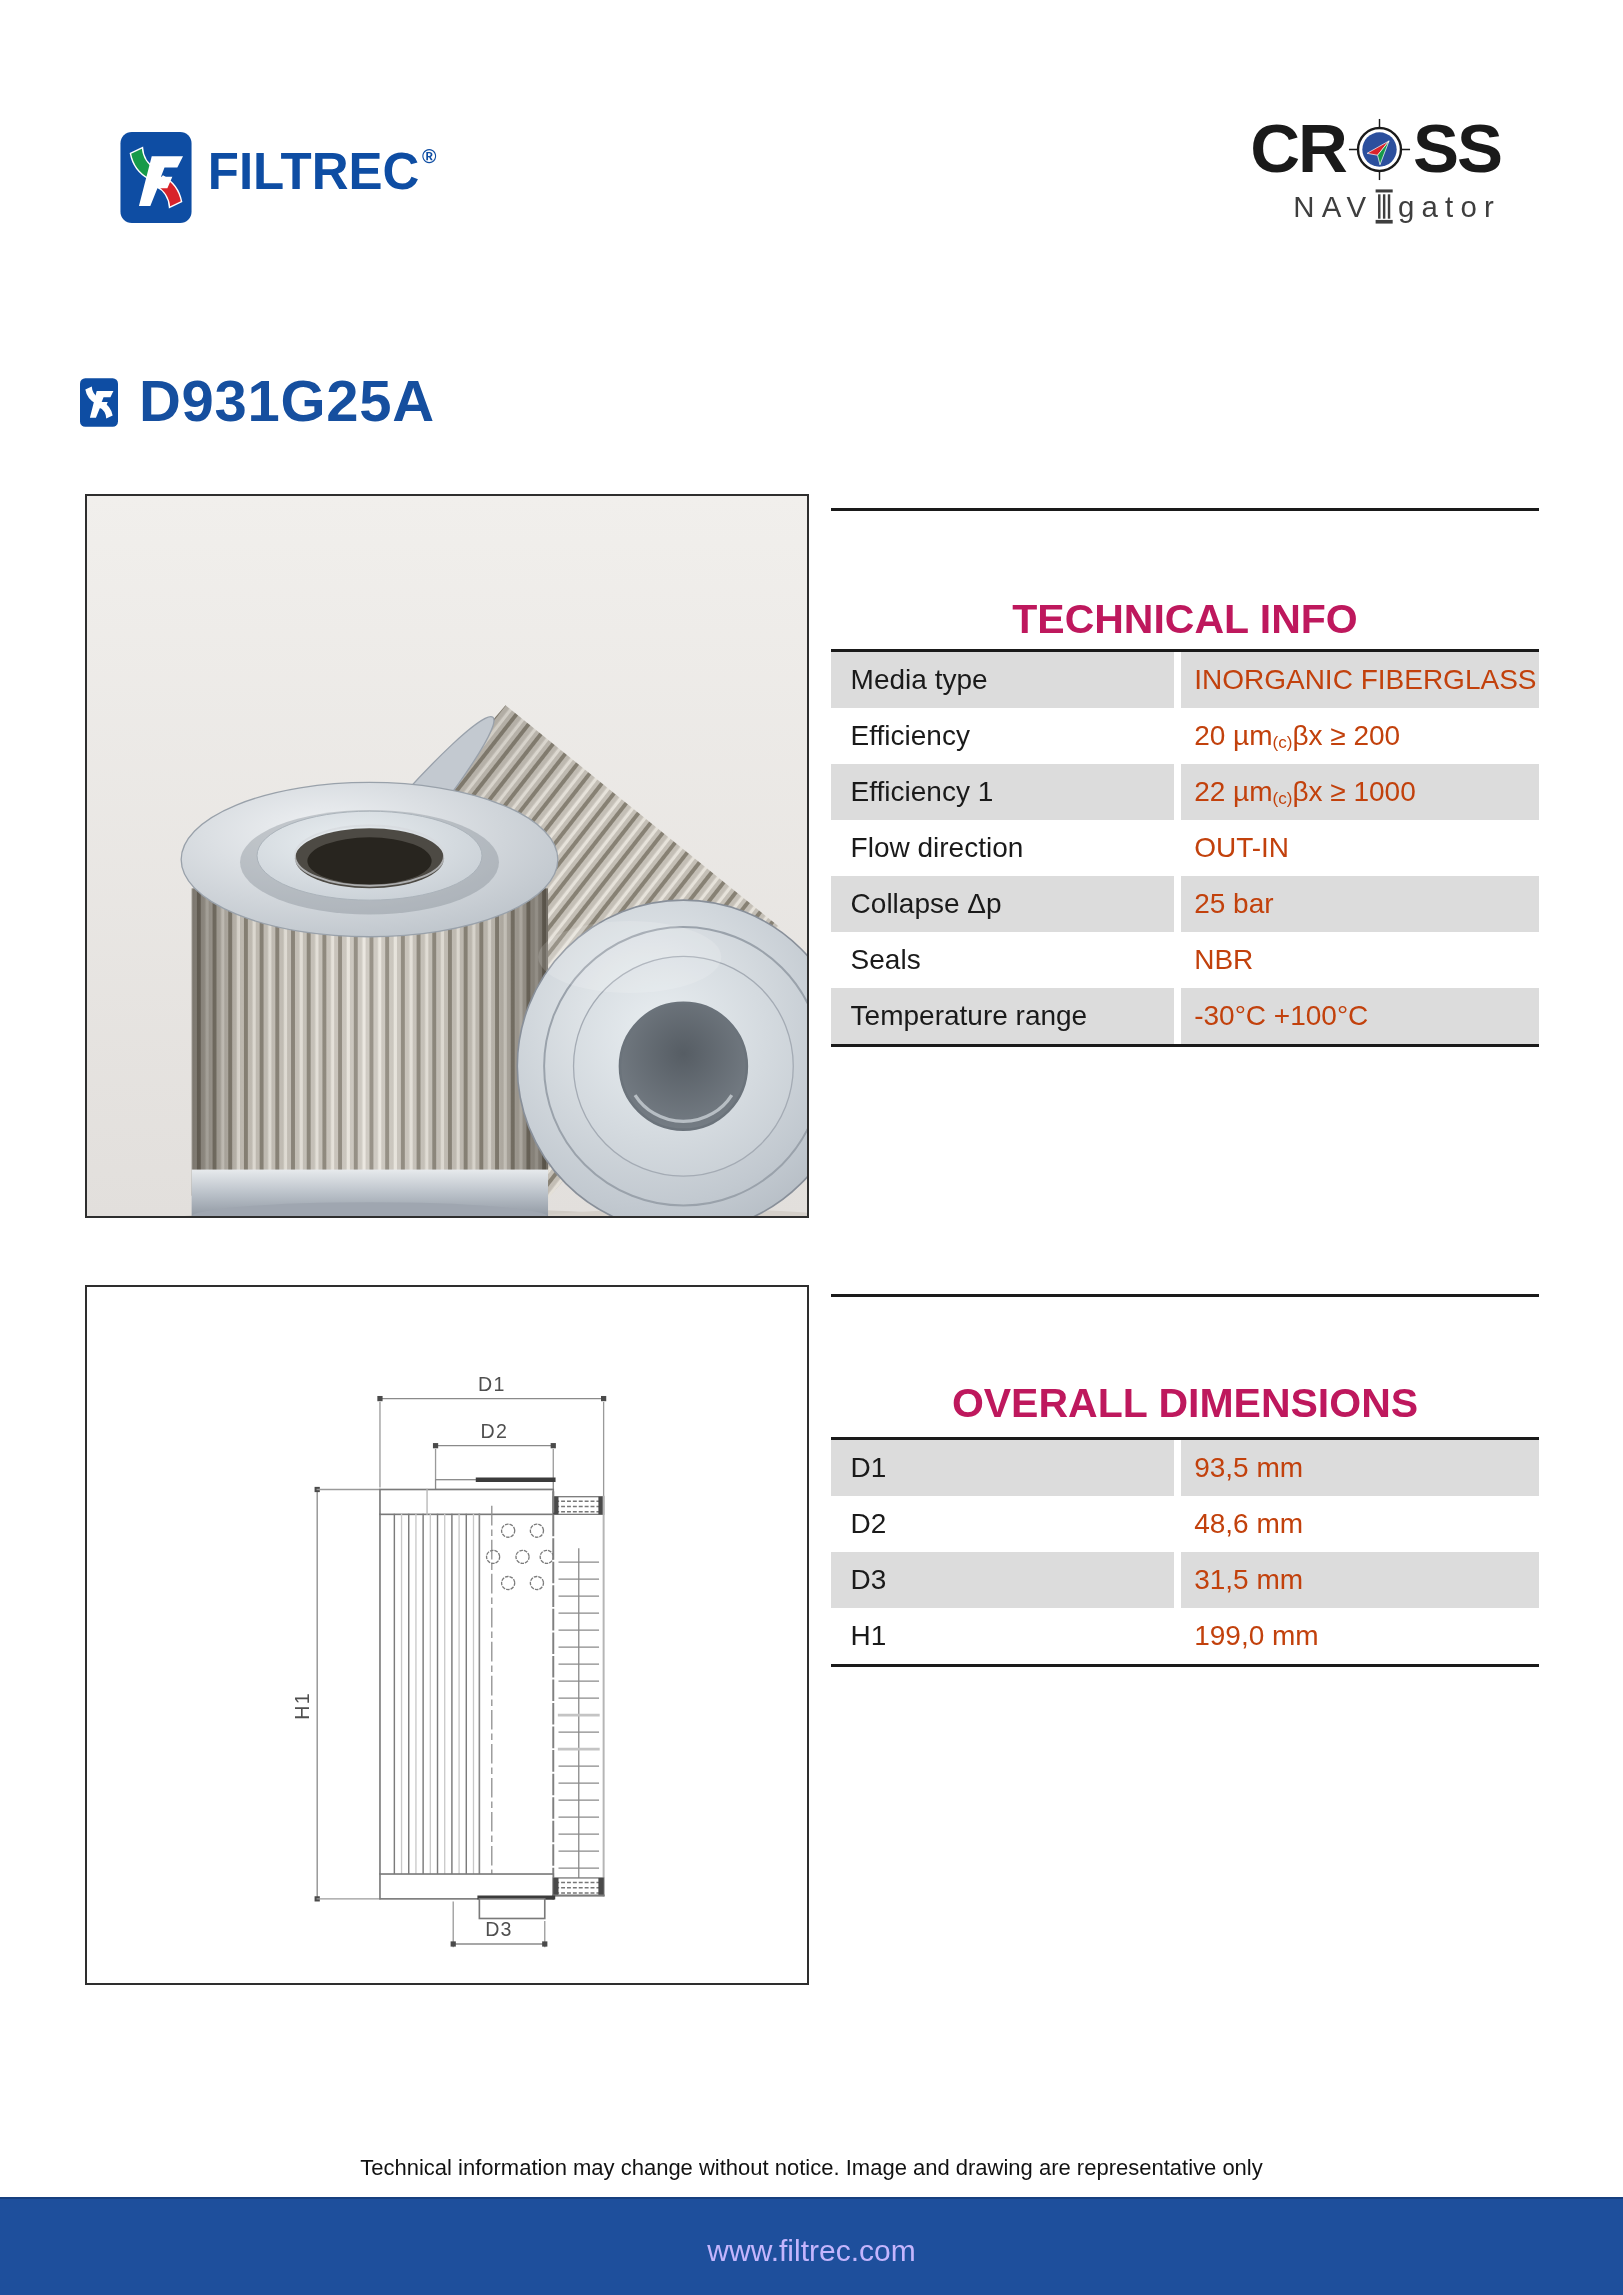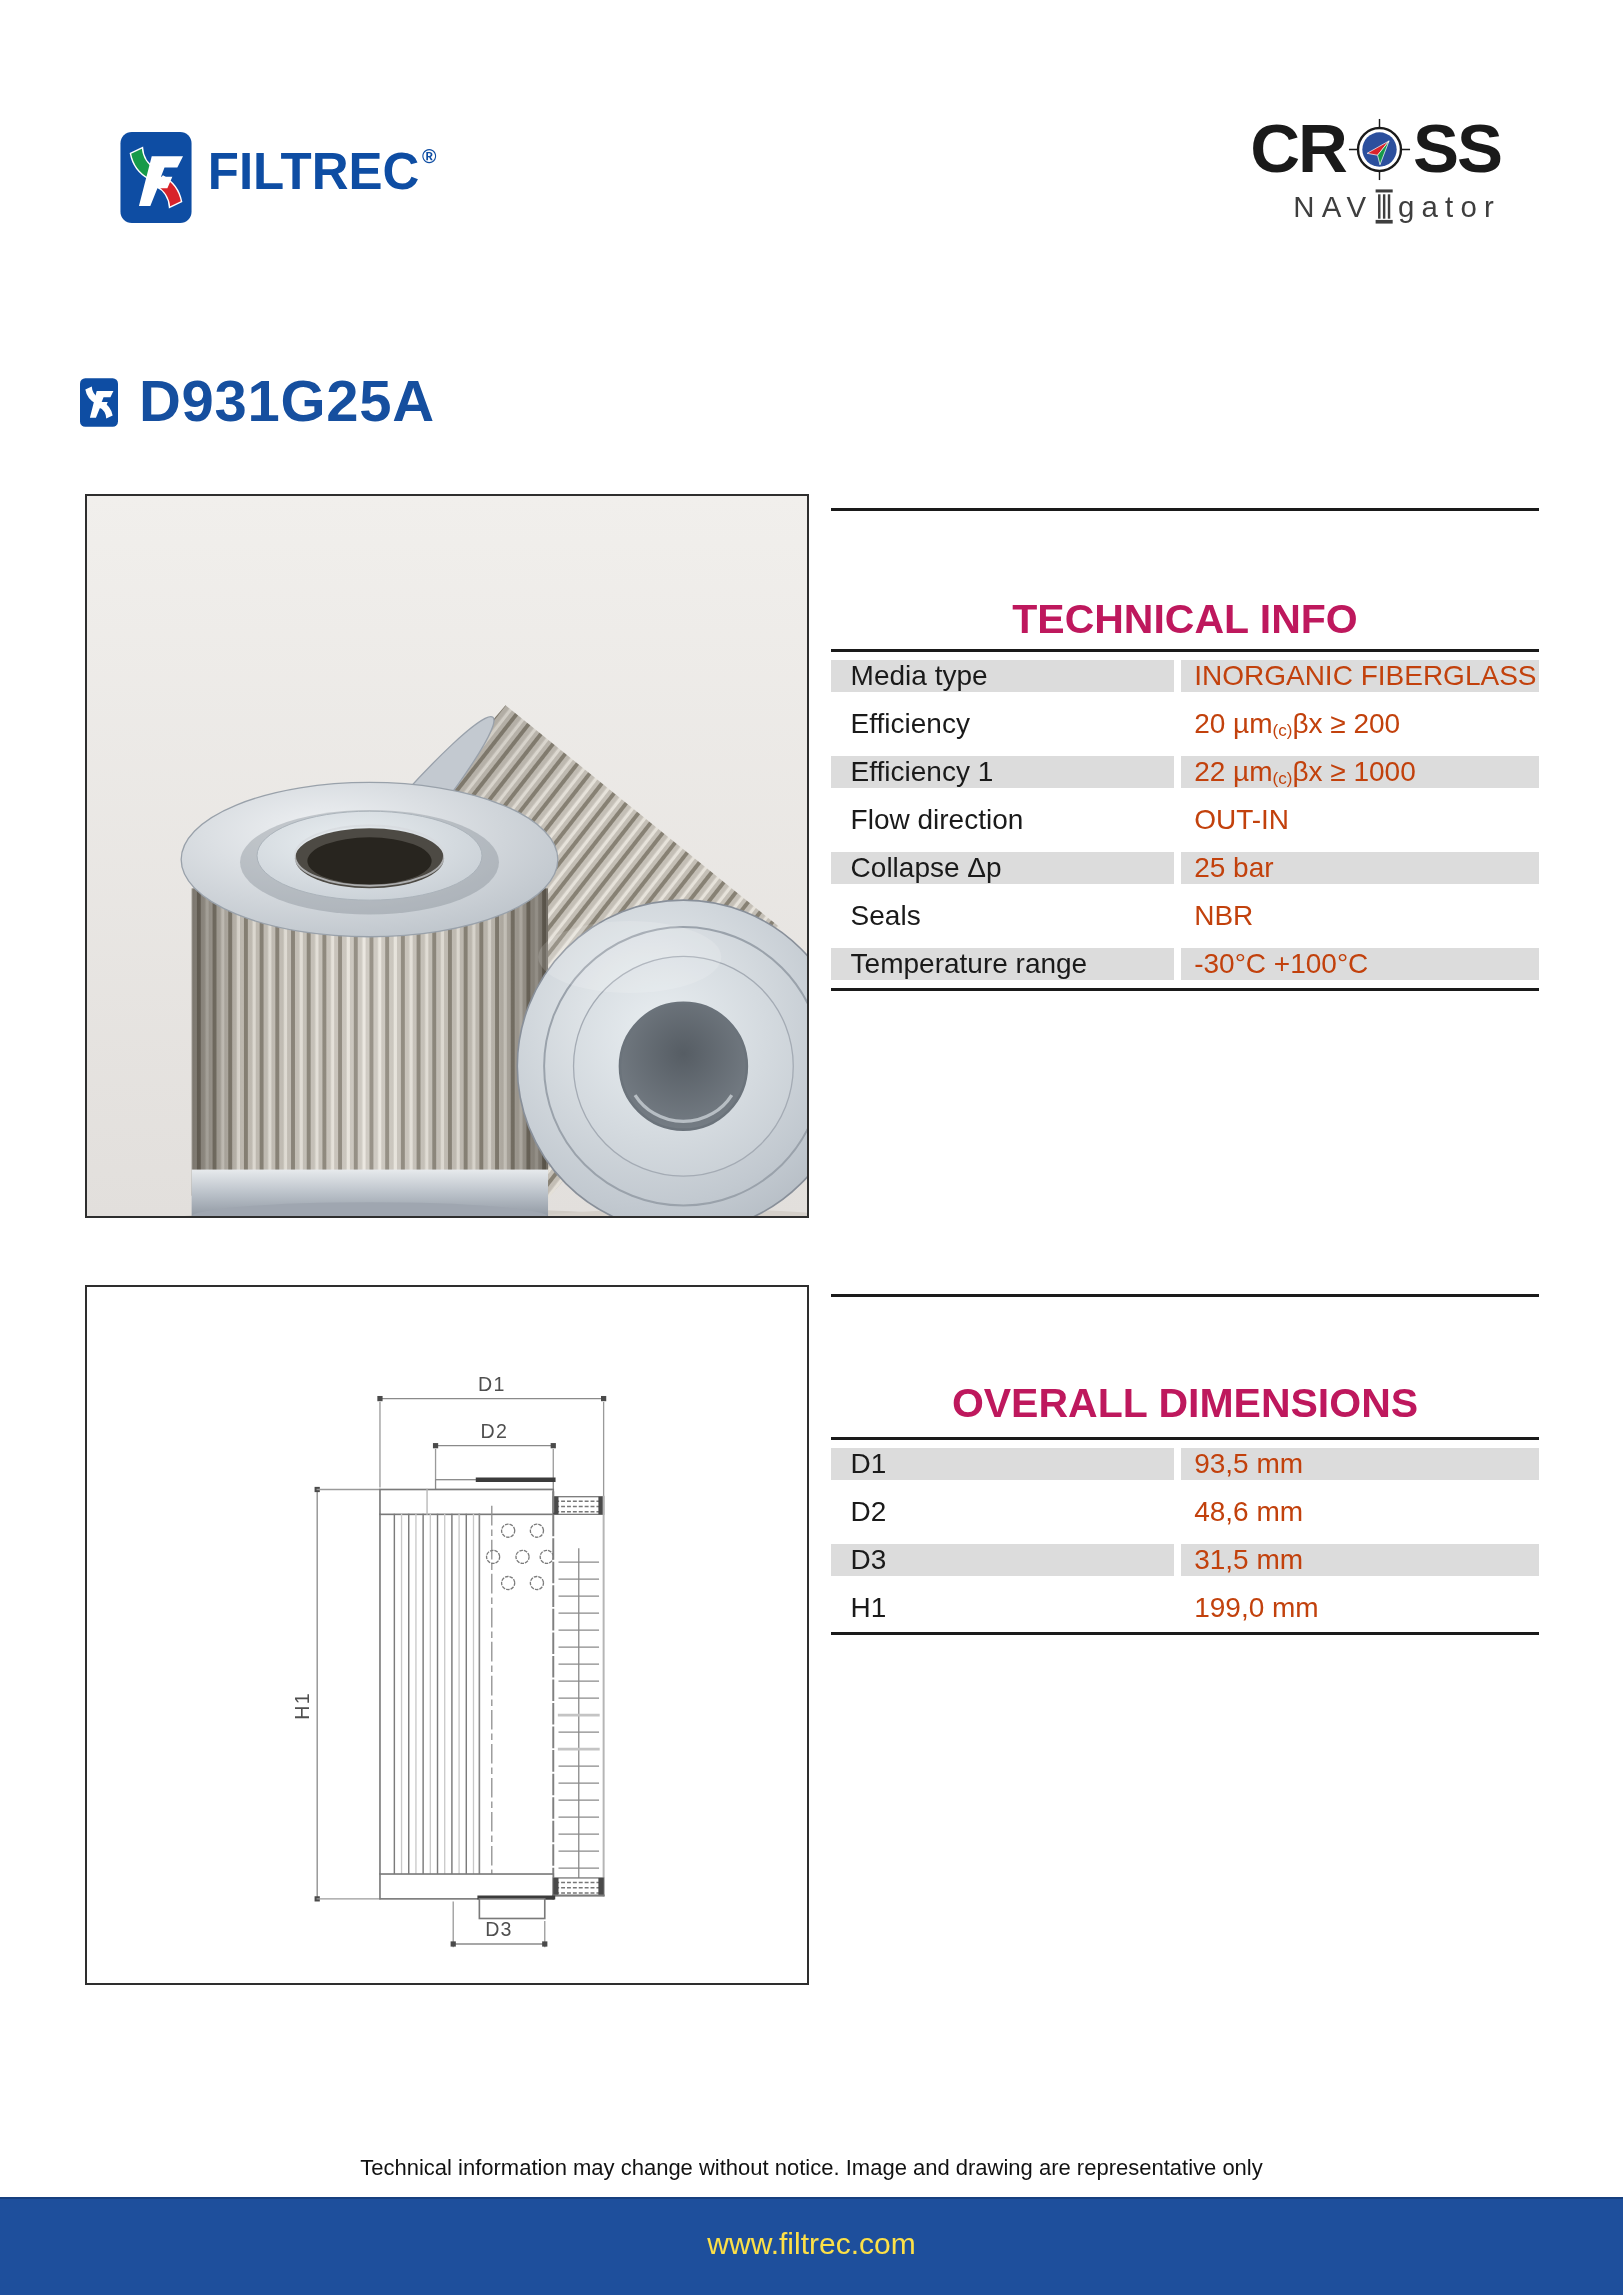--- a/index.html
+++ b/index.html
@@ -32,35 +32,35 @@
              border:2px solid #2e2e2e;box-sizing:border-box;background:#ffffff;}
   .photo-box svg,.drawing-box svg{display:block;width:100%;height:100%;}
 
   
   .rule{position:absolute;left:831px;width:708px;height:3.3px;background:#1a1a1a;}
   .section-heading{position:absolute;left:831px;width:708px;text-align:center;
                    font-size:41px;font-weight:bold;color:#be185d;line-height:1;margin-top:40px;}
 
   .spec-table{position:absolute;left:831px;width:708px;
               border-top:3.3px solid #1a1a1a;border-bottom:3.3px solid #1a1a1a;box-sizing:content-box;}
-  .spec-row{display:flex;height:48px;align-items:center;}
+  .spec-row{display:flex;height:56px;}
   .cell-label{width:343px;display:flex;align-items:center;padding-left:19.6px;
               box-sizing:border-box;font-size:28px;color:#1a1a1a;}
   .cell-gap{width:7.2px;background:#ffffff;}
   .cell-value{flex:1;display:flex;align-items:center;padding-left:13px;
               font-size:28px;color:#c2410c;white-space:nowrap;}
   .spec-row.shaded .cell-label,.spec-row.shaded .cell-value{background:#dcdcdc;}
   .cell-value sub{font-size:17px;position:relative;bottom:-6.5px;}
 
   
   .disclaimer{position:absolute;left:0;top:2155px;width:1623px;text-align:center;
               font-size:22px;color:#121212;}
   .footer-bar{position:absolute;left:0;top:2197px;width:1623px;height:98px;
               background:#1e4f9c;border-top:2.6px solid #16407f;box-sizing:border-box;}
-  .footer-url{width:100%;text-align:center;margin-top:28px;font-size:30px;color:#fde047;}
+  .footer-url{width:100%;text-align:center;margin-top:35px;font-size:30px;color:#c4b5fd;}
 
   svg text{font-family:"Liberation Sans",sans-serif;}
 </style>
 </head>
 <body>
 
 <div class="page">
 
   <div class="brand-logo">
     <svg class="brand-mark" viewBox="0 0 100 128">

